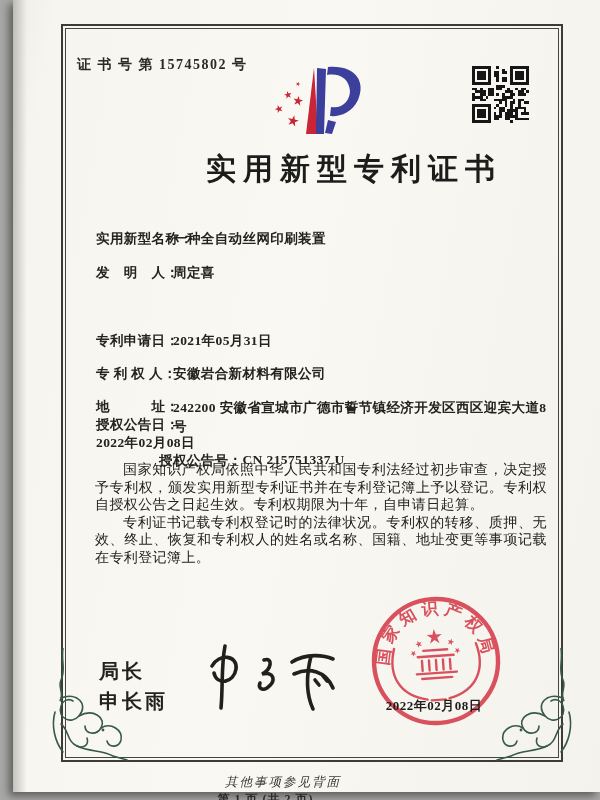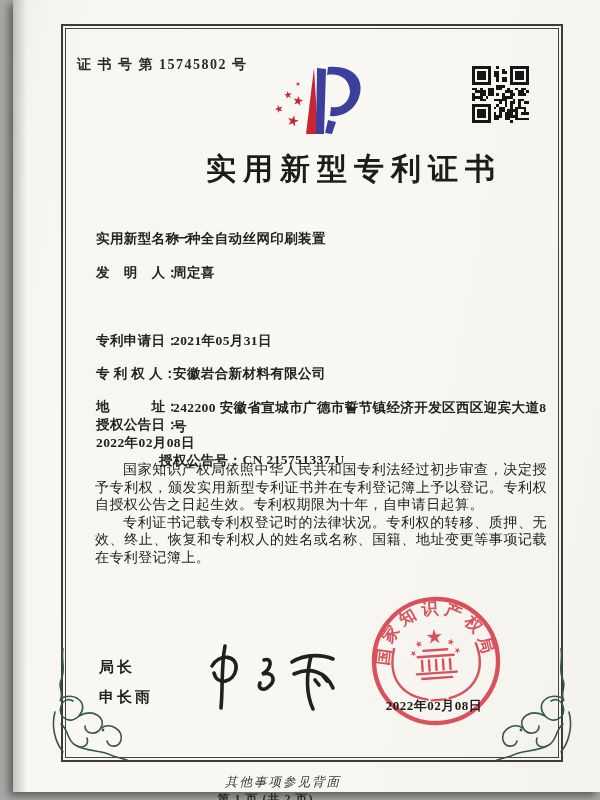--- a/index.html
+++ b/index.html
@@ -38,21 +38,21 @@
   .row{left:83px;display:flex;font-size:13.5px;font-weight:bold;color:#24241f;letter-spacing:.4px;}
   .row .lab{width:77px;flex:none;white-space:nowrap;}
   .row .val{white-space:nowrap;}
   .row .val.wrap{white-space:normal;width:377px;line-height:19px;}
   .row .pair2{margin-left:63px;display:flex;}
   .paras{
     left:82px;top:461px;width:452px;color:#23231e;
     font-size:14px;line-height:17.5px;text-align:justify;letter-spacing:.4px;
   }
   .paras p{margin:0;text-indent:2em;}
-  .director{font-size:15px;font-weight:bold;color:#22221e;letter-spacing:3px;}
+  .director{font-size:20px;font-weight:bold;color:#22221e;letter-spacing:3px;}
   .sig-svg{left:193px;top:636px;}
   .seal-svg{left:352px;top:590px;opacity:.9;}
   .seal-date{
     left:356px;top:697px;width:130px;text-align:center;
     font-size:13px;font-weight:bold;color:#1d1d1b;letter-spacing:.5px;
   }
   .page-info{
     left:50px;top:743px;width:405px;text-align:center;
     font-size:12px;font-weight:bold;color:#2a2a26;letter-spacing:1px;margin-top:48px;
   }

